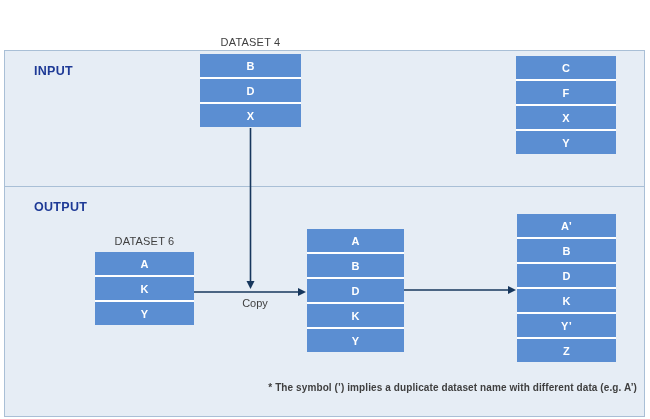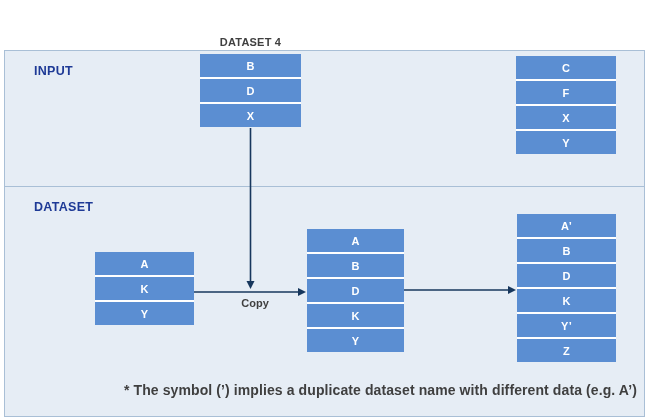--- a/index.html
+++ b/index.html
@@ -14,71 +14,72 @@
     box-sizing:border-box;
   }
   .panel.input{top:16px;height:218px;margin-top:34px;}
   .panel.output{top:186px;height:231px;}
   .panel-label{
     position:absolute;left:29px;top:13px;
     font-size:12.5px;font-weight:bold;color:var(--section-label);
     letter-spacing:.3px;
   }
   .ds-title{
-    position:absolute;font-size:11px;font-weight:bold;color:var(--ds-label);
+    position:absolute;font-size:11px;font-weight:normal;color:var(--ds-label);
     text-align:center;letter-spacing:.2px;white-space:nowrap;
   }
   .stack{
     position:absolute;display:flex;flex-direction:column;gap:2px;
     background:#fff;
   }
   .box{
     height:23px;background:var(--box-fill);
     display:flex;align-items:center;justify-content:center;
     color:#fff;font-size:11px;font-weight:bold;letter-spacing:.3px;
   }
   svg.arrows{position:absolute;left:0;top:0;pointer-events:none;}
   .copy-label{
     position:absolute;left:213px;top:296px;width:84px;
-    text-align:center;font-size:11px;font-weight:bold;color:var(--note-text);
+    text-align:center;font-size:11px;font-weight:normal;color:var(--note-text);
     line-height:14px;
   }
   .footnote{
     position:absolute;right:13px;top:382px;
-    font-size:14px;font-weight:bold;color:var(--note-text);
+    font-size:10px;font-weight:bold;color:var(--note-text);
     white-space:nowrap;letter-spacing:.1px;text-align:center;
   }
 </style>
 </head>
 <body>
 
 <div class="canvas">
 
   <section class="panel input">
     <span class="panel-label">INPUT</span>
   </section>
 
   <section class="panel output">
-    <span class="panel-label">DATASET</span>
+    <span class="panel-label">OUTPUT</span>
   </section>
 
   <div class="ds-title" style="left:200px;top:36px;width:101px;">DATASET 4</div>
   <div class="stack" style="left:200px;top:54px;width:101px;">
     <div class="box">B</div>
     <div class="box">D</div>
     <div class="box">X</div>
   </div>
 
   <div class="stack" style="left:516px;top:56px;width:100px;">
     <div class="box">C</div>
     <div class="box">F</div>
     <div class="box">X</div>
     <div class="box">Y</div>
   </div>
 
+  <div class="ds-title" style="left:95px;top:235px;width:99px;">DATASET 6</div>
   <div class="stack" style="left:95px;top:252px;width:99px;">
     <div class="box">A</div>
     <div class="box">K</div>
     <div class="box">Y</div>
   </div>
 
   <div class="stack" style="left:307px;top:229px;width:97px;">
     <div class="box">A</div>
     <div class="box">B</div>
     <div class="box">D</div>

